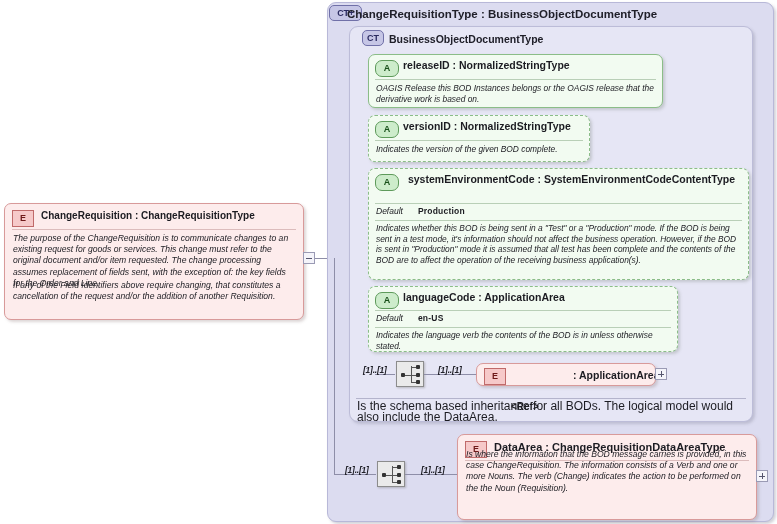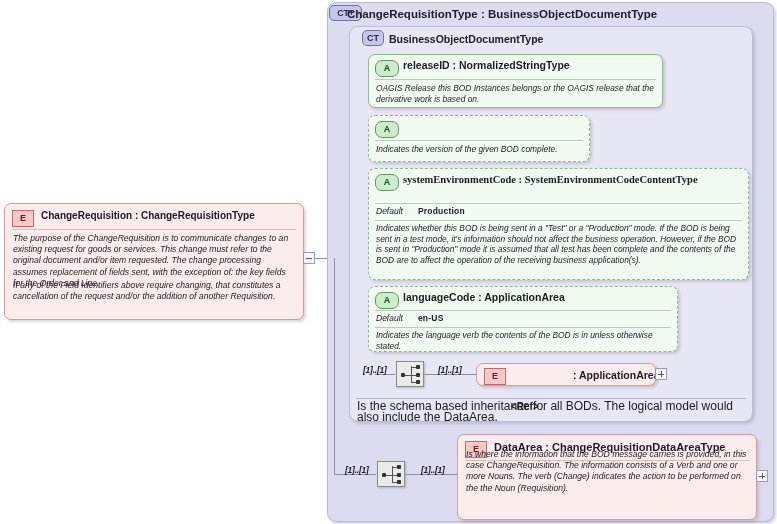--- a/index.html
+++ b/index.html
@@ -64,21 +64,21 @@
   }
   .attr.optional{
     border:1px dashed #8bbd88;
   }
   .attr-head{
     position:absolute;left:0;right:0;top:0;
     padding:4px 6px 4px 34px;
     font-size:10.5px;font-weight:bold;color:#1c1c22;
     line-height:13px;
   }
-  .attr-head.center{padding-left:34px;padding-right:8px;font-family:Liberation Serif, serif;}
+  .attr-head.center{text-align:center;padding-left:34px;padding-right:8px;}
   .badge-a{
     position:absolute;left:6px;top:5px;width:22px;height:15px;
     border:1px solid #5e9a5b;border-radius:7px 7px 7px 7px;
     background:#cdeccb;
     font-size:9px;font-weight:bold;color:#18501a;
     text-align:center;line-height:14px;
   }
   .rule{position:absolute;left:6px;right:6px;height:1px;background:#b9cfb7;}
   .attr-default{
     position:absolute;left:7px;
@@ -170,20 +170,21 @@
 
 <div class="abs attr" style="left:368px;top:54px;width:295px;height:54px;">
   <div class="badge-a">A</div>
   <div class="attr-head">releaseID : NormalizedStringType</div>
   <div class="rule" style="top:24px;"></div>
   <div class="attr-desc" style="top:28px;">OAGIS Release this BOD Instances belongs or the OAGIS release that the derivative work is based on.</div>
 </div>
 
 <div class="abs attr optional" style="left:368px;top:115px;width:222px;height:47px;">
   <div class="badge-a">A</div>
+  <div class="attr-head">versionID : NormalizedStringType</div>
   <div class="rule" style="top:24px;"></div>
   <div class="attr-desc" style="top:28px;">Indicates the version of the given BOD complete.</div>
 </div>
 
 <div class="abs attr optional" style="left:368px;top:168px;width:381px;height:112px;">
   <div class="badge-a">A</div>
   <div class="attr-head center">systemEnvironmentCode : SystemEnvironmentCodeContentType</div>
   <div class="rule" style="top:34px;"></div>
   <div class="attr-default" style="top:37px;">
     <span class="lbl">Default</span><span class="val">Production</span>

